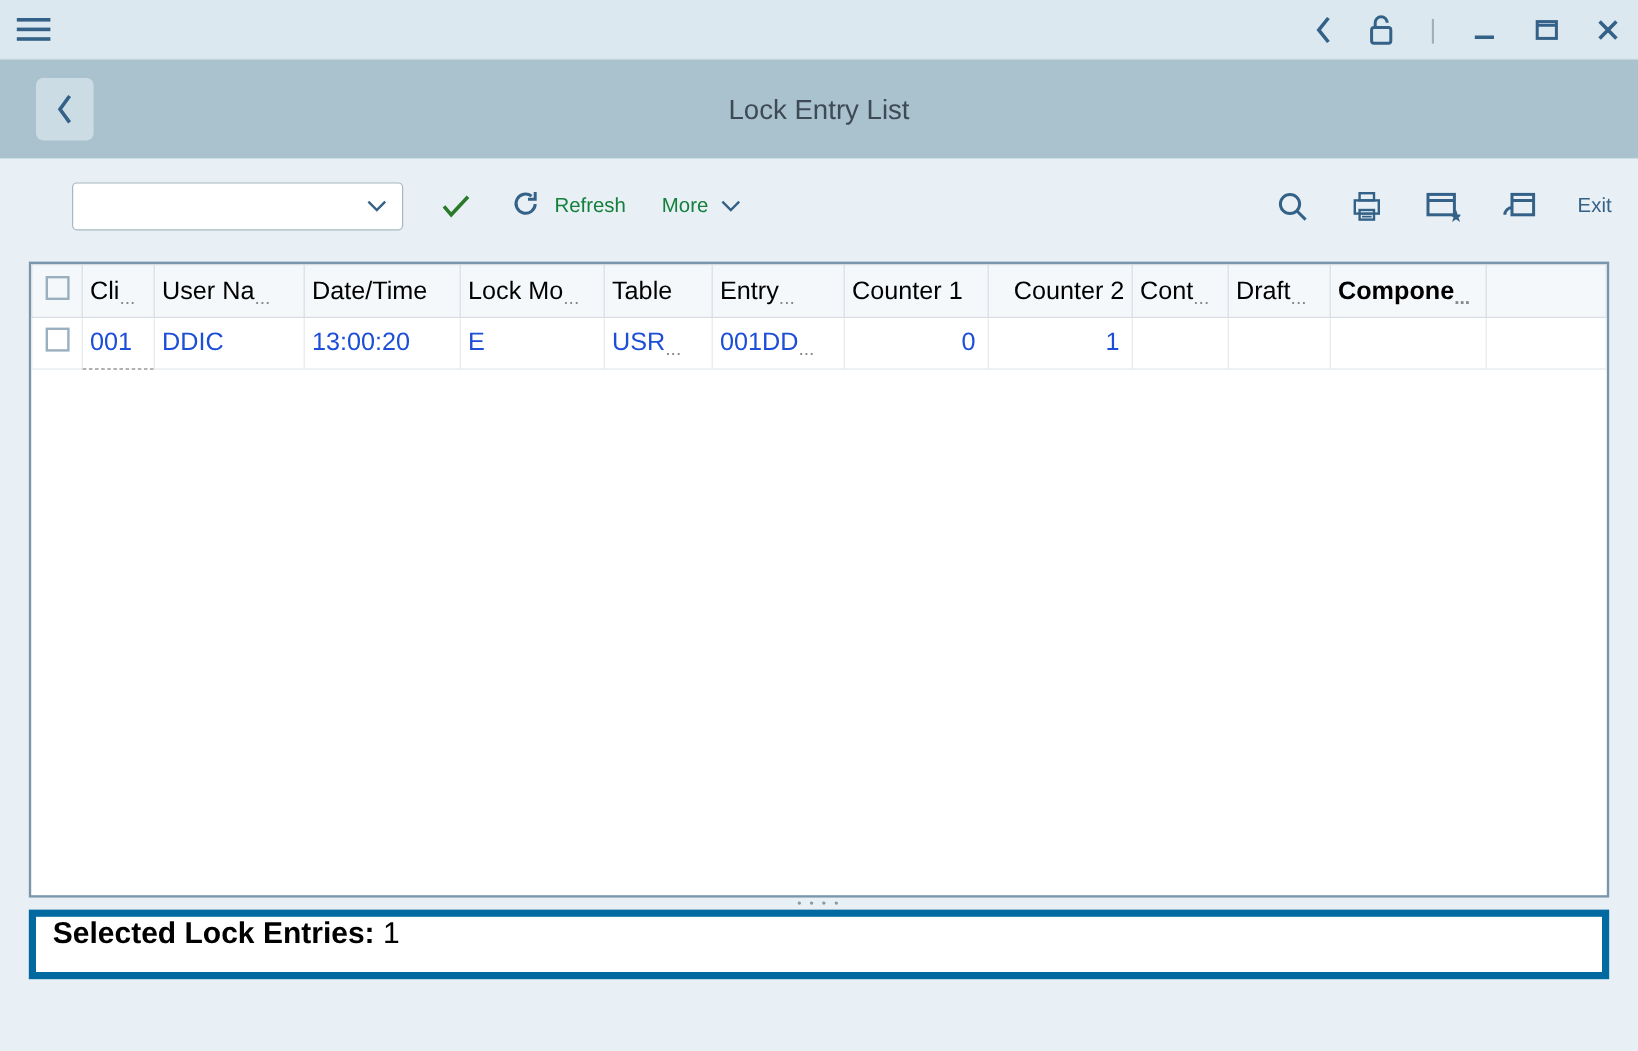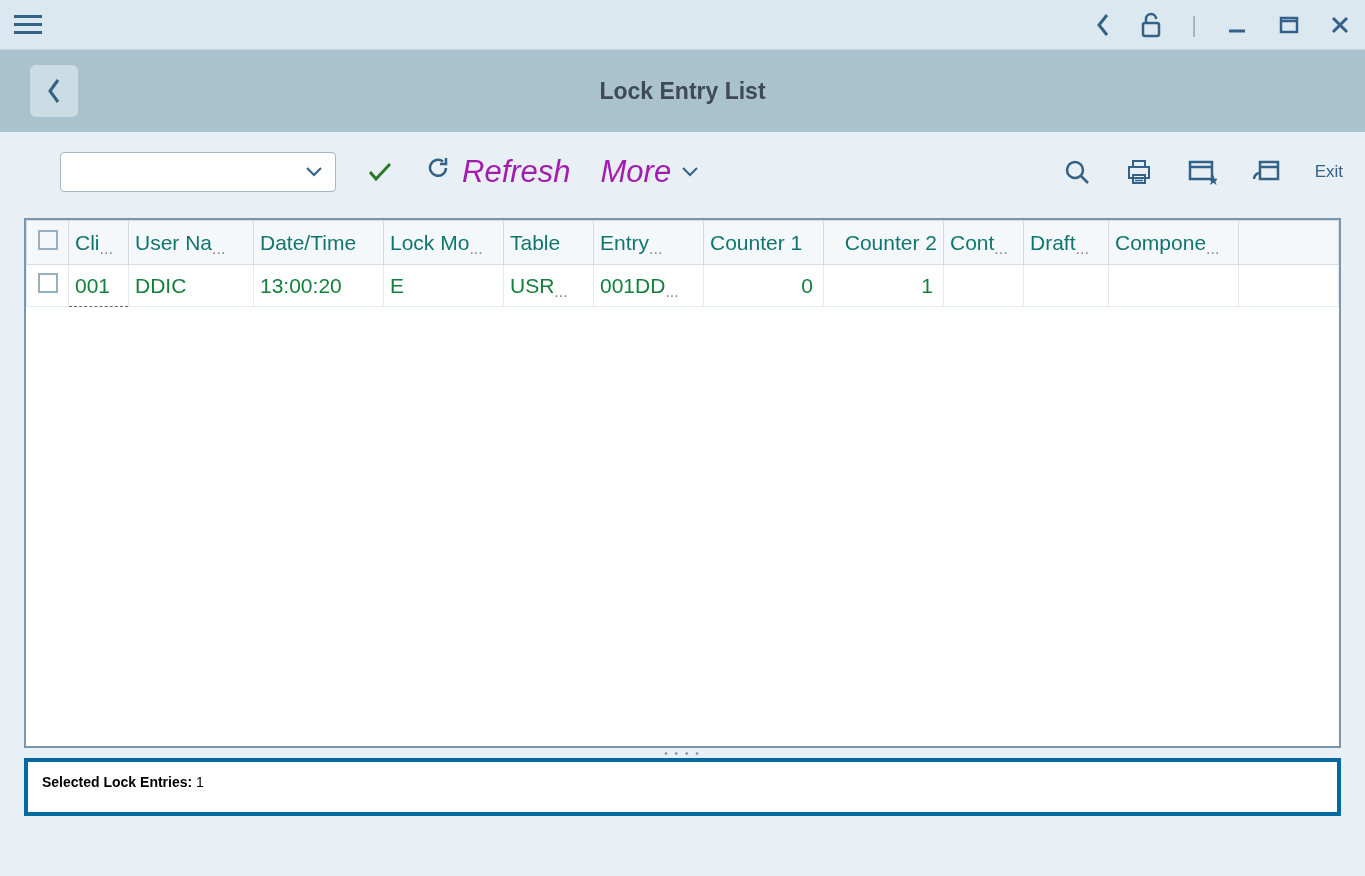--- a/index.html
+++ b/index.html
@@ -80,21 +80,20 @@
       width: 110px;
       height: 56px;
       position: relative;
     }
     .page-title {
       position: absolute;
       left: 50%;
       transform: translateX(-50%);
       font-size: 23px;
       color: #3e4a54;
-      font-weight: bold;
     }
     
     
     .toolbar {
       height: 80px;
       background: #e8f0f5;
       display: flex;
       align-items: center;
       padding: 0 22px 0 60px;
       justify-content: space-between;
@@ -121,23 +120,22 @@
       color: #346187;
       display: flex;
       align-items: center;
       justify-content: center;
     }
     .tb-btn {
       display: flex;
       align-items: center;
       gap: 10px;
       cursor: pointer;
-      font-size: 31px;
-      color: #a21caf;
-      font-style: italic;
+      font-size: 17px;
+      color: #15803d;
     }
     .toolbar-right {
       display: flex;
       align-items: center;
       gap: 34px;
     }
     .exit-btn {
       font-size: 17px;
       color: #346187;
       cursor: pointer;
@@ -157,31 +155,31 @@
     table {
       width: 100%;
       border-collapse: collapse;
     }
     th {
       background: #f5f8fa;
       border: 1px solid #d5dde3;
       padding: 8px 6px;
       font-size: 21px;
       font-weight: normal;
-      color: #0f766e;
+      color: #000000;
       text-align: left;
       height: 44px;
       white-space: nowrap;
       overflow: hidden;
     }
     td {
       border: 1px solid #e5eaee;
       padding: 8px 6px;
       font-size: 21px;
-      color: #15803d;
+      color: #1d4ed8;
       height: 42px;
       white-space: nowrap;
       overflow: hidden;
     }
     .checkbox-cell {
       width: 42px;
       text-align: center;
     }
     .checkbox {
       width: 20px;
@@ -193,45 +191,45 @@
     .col-client { width: 60px; }
     .col-user { width: 125px; }
     .col-datetime { width: 130px; margin-left: 12px; }
     .col-lockmode { width: 120px; margin-left: 20px; }
     .col-table { width: 90px; }
     .col-argument { width: 110px; }
     .col-counter1 { width: 120px; }
     .col-counter2 { width: 120px; text-align: right; }
     .col-context { width: 80px; }
     .col-draft { width: 85px; }
-    .col-component { width: 130px; }
+    .col-component { width: 130px; font-weight: bold; }
     td.col-counter1, td.col-counter2 { text-align: right; padding-right: 10px; }
     .selected-cell {
       border: 1px dashed #666 !important;
     }
     
     
     .splitter {
       height: 10px;
       display: flex;
       align-items: center;
       justify-content: center;
     }
     .splitter-handle {
       color: #889aa5;
       font-size: 10px;
       letter-spacing: 2px;
     }
     
     
     .status-panel {
-      border: 4px solid #0369a1;
+      border: 6px solid #0369a1;
       background: #fff;
-      padding: 12px 14px;
-      font-size: 14px;
+      padding: 0 14px;
+      font-size: 25px;
       height: 58px;
     }
     .status-label {
       font-weight: bold;
     }
     
     .ellipsis::after {
       content: "...";
       font-size: 16px;
       color: #888;

